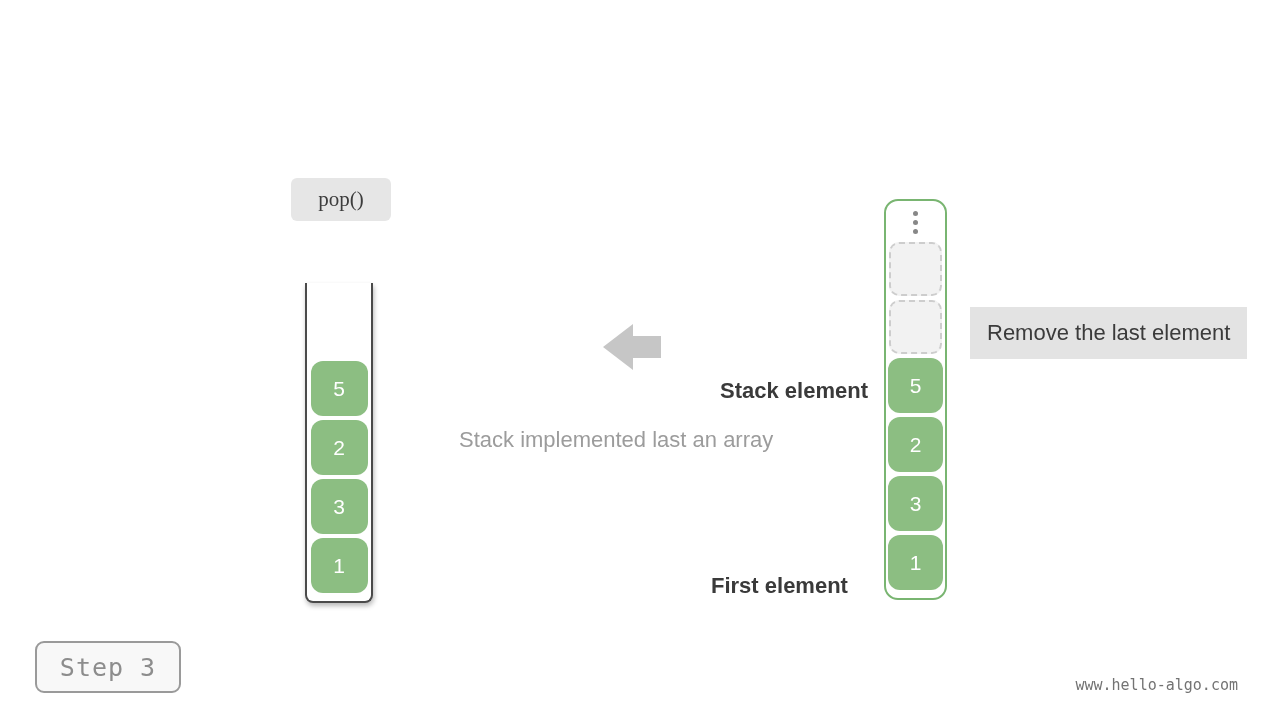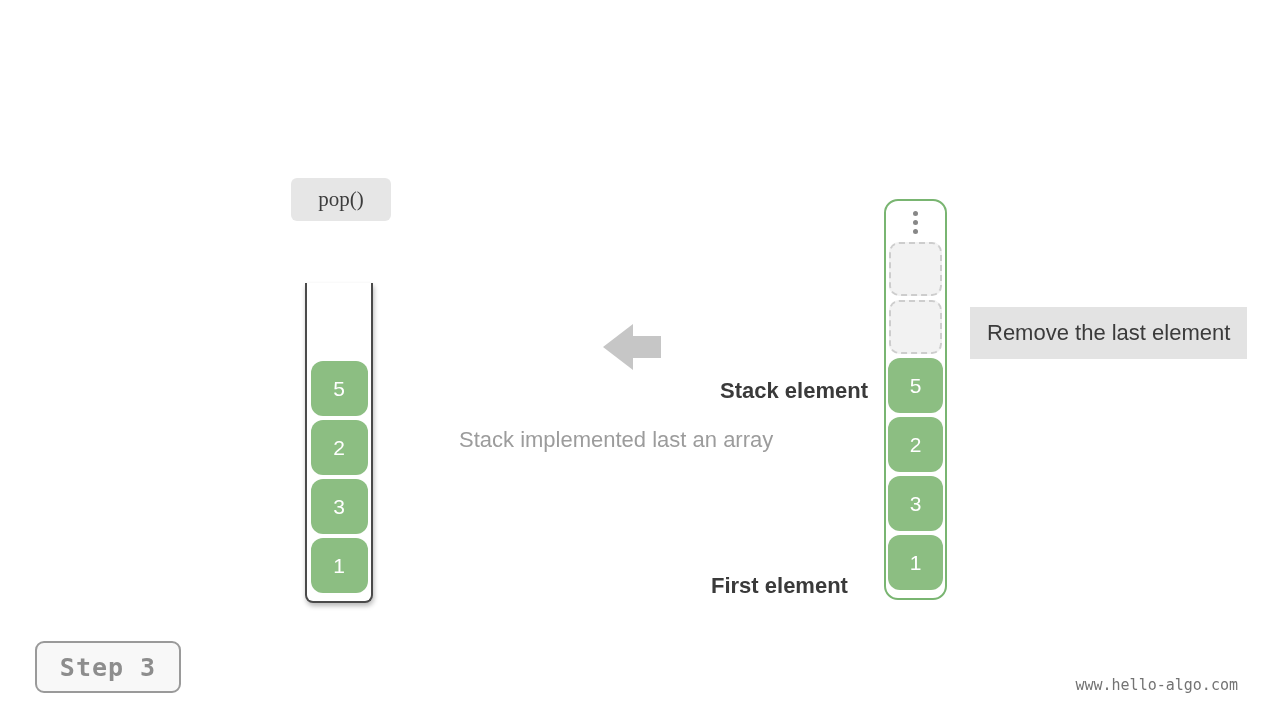--- a/index.html
+++ b/index.html
@@ -130,21 +130,21 @@
   .step-badge {
     position: absolute;
     left: 35px; top: 641px;
     width: 146px; height: 52px;
     background: #f8f8f8;
     border: 2px solid #9a9a9a;
     border-radius: 9px;
     display: flex; align-items: center; justify-content: center;
     font-family: "DejaVu Sans Mono", monospace;
     font-size: 25px;
-    font-weight: 700;
+    font-weight: 400;
     color: #8d8d8d;
     letter-spacing: 1px;
   }
 
   
   .watermark {
     position: absolute;
     right: 42px; top: 676px;
     font-family: "DejaVu Sans Mono", monospace;
     font-size: 15px;

